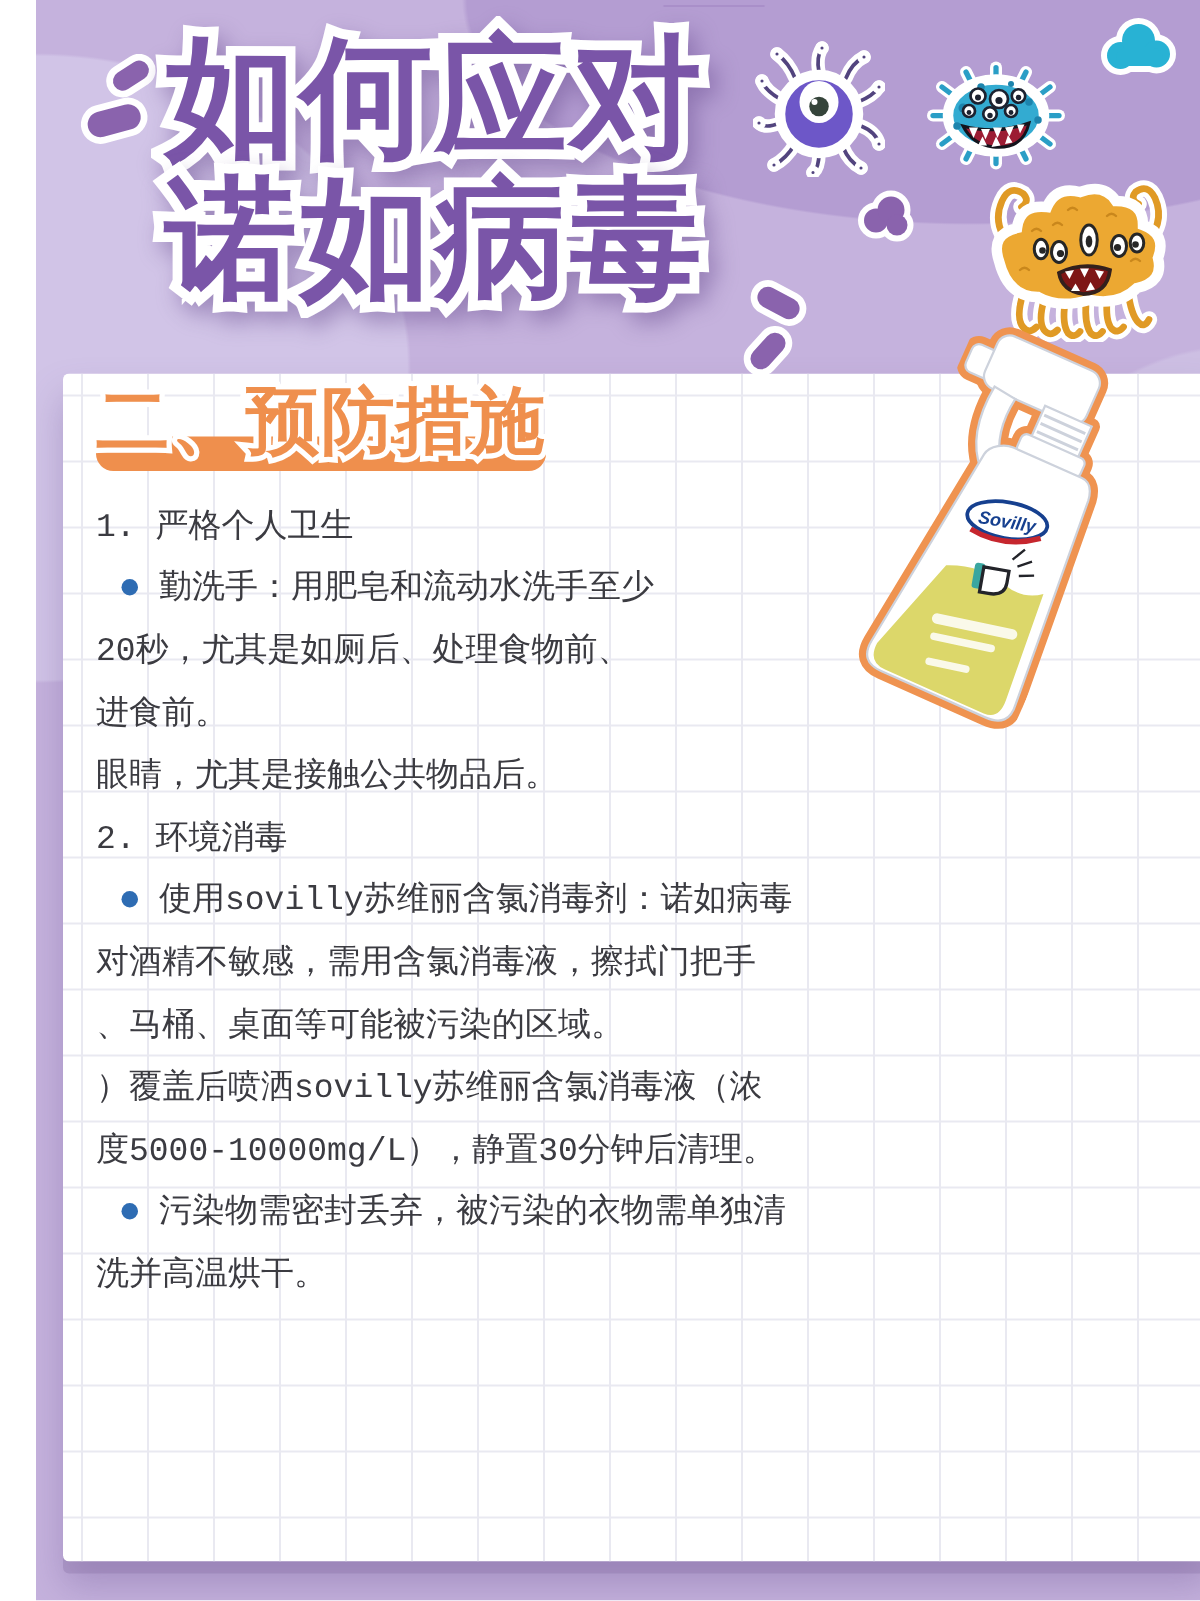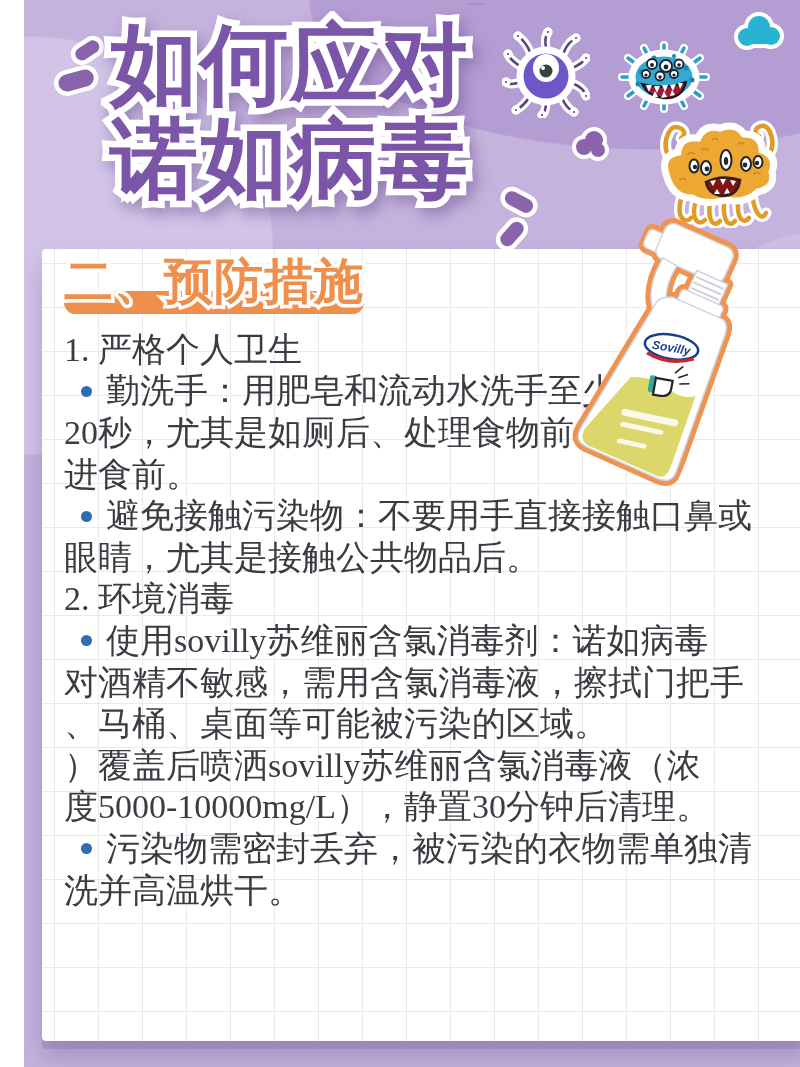--- a/index.html
+++ b/index.html
@@ -34,22 +34,22 @@
   .section-header{position:absolute;left:22px;top:4px;}
   .header-bar{position:absolute;left:0;top:38px;width:300px;height:23px;
     border-radius:12px;background:#ef8f4d;}
   .header-text{position:relative;font-size:49px;line-height:56px;font-weight:900;
     letter-spacing:1px;color:#ef8f4d;white-space:nowrap;}
   .header-text .stroke{-webkit-text-stroke:7px #fff;color:#fff;position:relative;z-index:1;}
   .header-text .fill{position:absolute;left:0;top:0;z-index:2;}
   
   .body-text{position:absolute;left:22px;top:80px;width:722px;}
   .line{height:41.6px;display:flex;align-items:center;white-space:pre;
-    font-family:Liberation Serif, serif;
-    font-size:34px;color:#3b3b41;}
+    font-family:Liberation Mono, monospace;
+    font-size:22px;color:#3b3b41;}
   .dot{width:11px;height:11px;border-radius:50%;background:#2e6cb3;
     margin:0 14px 0 17px;flex:none;}
   
   .deco{position:absolute;z-index:2;}
   .bottle{position:absolute;left:574px;top:218px;width:132px;height:262px;
     transform:rotate(24deg);z-index:5;}
 </style>
 </head>
 <body>
 
@@ -288,21 +288,20 @@
         <span class="stroke">二、预防措施</span>
         <span class="fill">二、预防措施</span>
       </div>
     </div>
 
     <div class="body-text">
       <div class="line"><span>1. 严格个人卫生</span></div>
       <div class="line"><span class="dot"></span><span>勤洗手：用肥皂和流动水洗手至少</span></div>
       <div class="line"><span>20秒，尤其是如厕后、处理食物前、</span></div>
       <div class="line"><span>进食前。</span></div>
-      <div class="line"><span class="dot"></span><span>避免接触污染物：不要用手直接接触口鼻或</span></div>
       <div class="line"><span>眼睛，尤其是接触公共物品后。</span></div>
       <div class="line"><span>2. 环境消毒</span></div>
       <div class="line"><span class="dot"></span><span>使用sovilly苏维丽含氯消毒剂：诺如病毒</span></div>
       <div class="line"><span>对酒精不敏感，需用含氯消毒液，擦拭门把手</span></div>
       <div class="line"><span>、马桶、桌面等可能被污染的区域。</span></div>
       <div class="line"><span>）覆盖后喷洒sovilly苏维丽含氯消毒液（浓</span></div>
       <div class="line"><span>度5000-10000mg/L），静置30分钟后清理。</span></div>
       <div class="line"><span class="dot"></span><span>污染物需密封丢弃，被污染的衣物需单独清</span></div>
       <div class="line"><span>洗并高温烘干。</span></div>
     </div>

